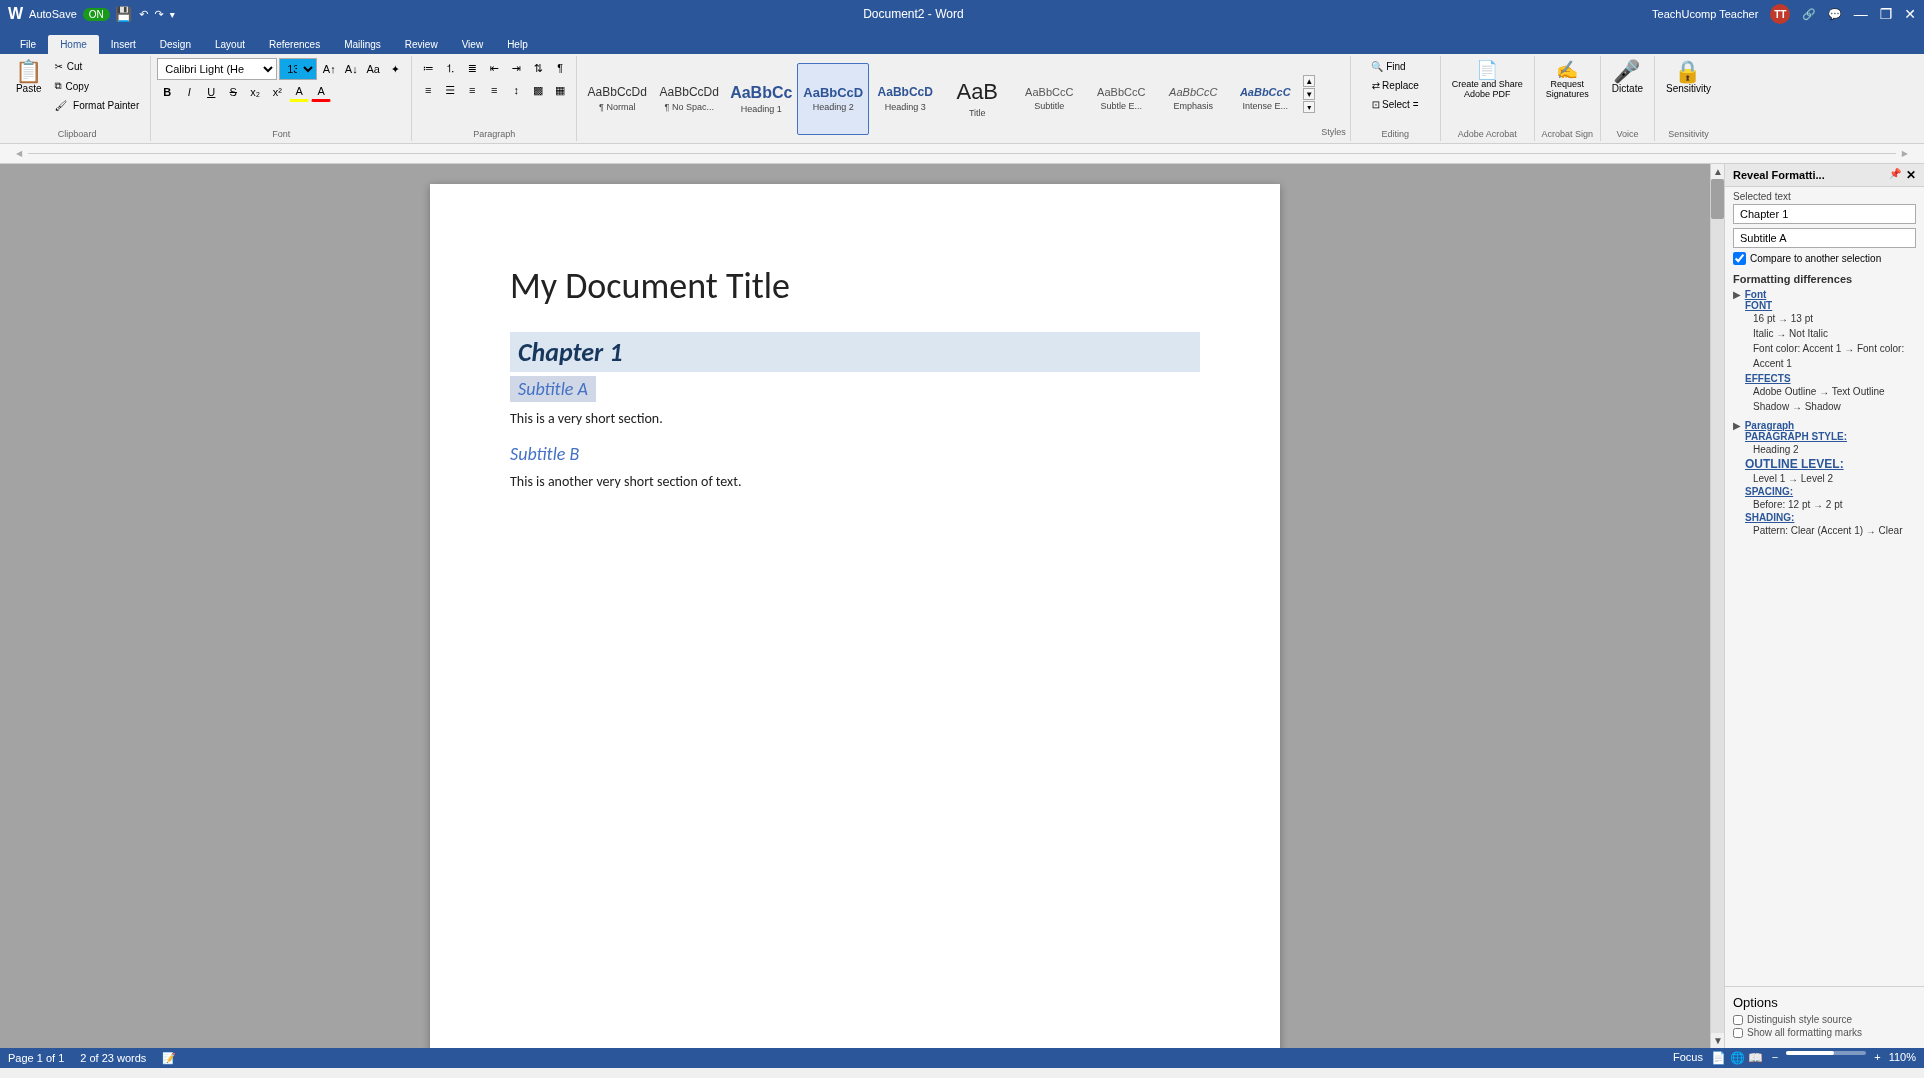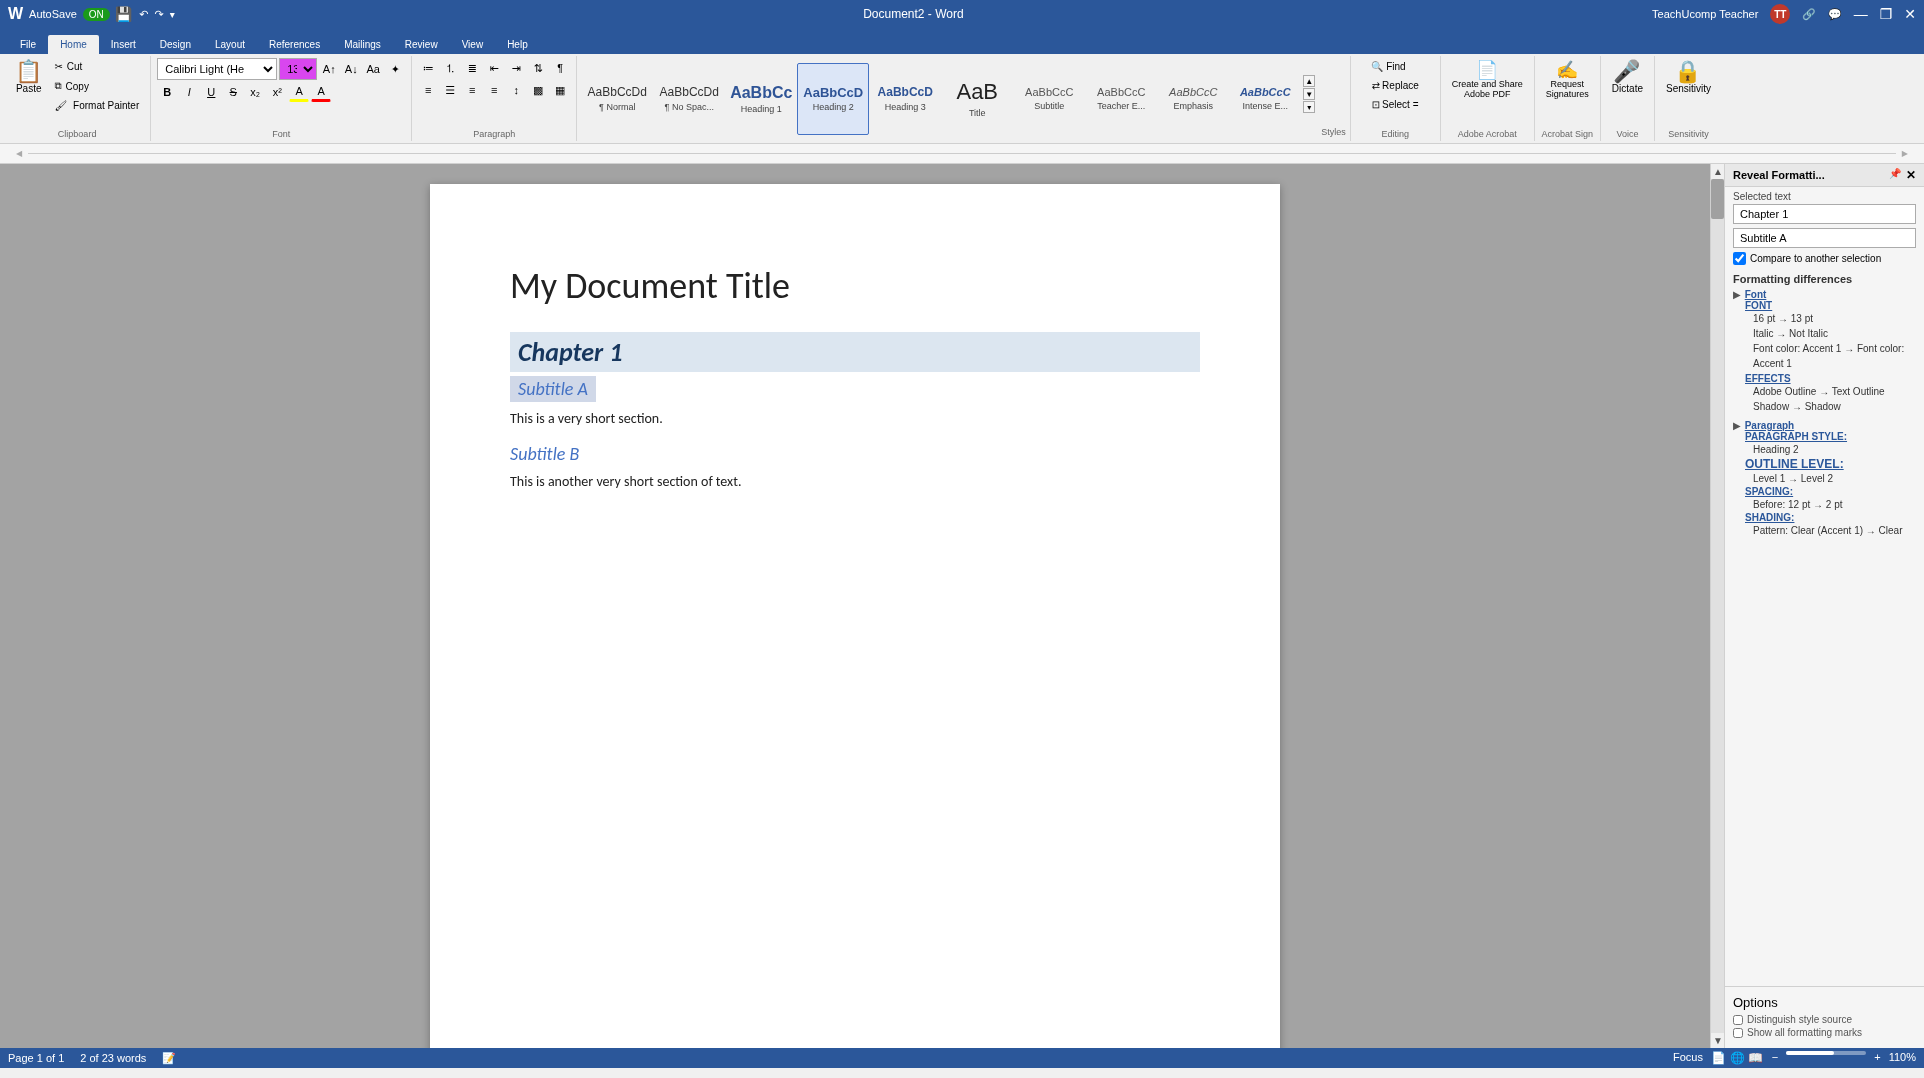--- a/index.html
+++ b/index.html
@@ -95,21 +95,21 @@
     .font-select {
       border: 1px solid #ababab;
       background: white;
       font-size: 11px;
       padding: 1px 3px;
       height: 22px;
       min-width: 120px;
     }
     .font-size-select {
       border: 1px solid #ababab;
-      background: #d946ef;
+      background: #0ea5e9;
       font-size: 11px;
       padding: 1px 3px;
       height: 22px;
       width: 38px;
     }
     .small-icon-btn {
       width: 20px; height: 20px;
       border: 1px solid transparent;
       background: transparent;
       cursor: pointer;
@@ -431,21 +431,21 @@
         <div class="style-label">Title</div>
       </div>
 
       <div class="style-item">
         <div class="style-preview" style="color:#555;font-size:11px;">AaBbCcC</div>
         <div class="style-label">Subtitle</div>
       </div>
 
       <div class="style-item">
         <div class="style-preview" style="color:#555;font-size:11px;">AaBbCcC</div>
-        <div class="style-label">Teacher E...</div>
+        <div class="style-label">Subtle E...</div>
       </div>
 
       <div class="style-item">
         <div class="style-preview" style="color:#555;font-size:11px;font-style:italic;">AaBbCcC</div>
         <div class="style-label">Emphasis</div>
       </div>
 
       <div class="style-item">
         <div class="style-preview" style="color:#2f5496;font-size:11px;font-style:italic;font-weight:bold;">AaBbCcC</div>
         <div class="style-label">Intense E...</div>

